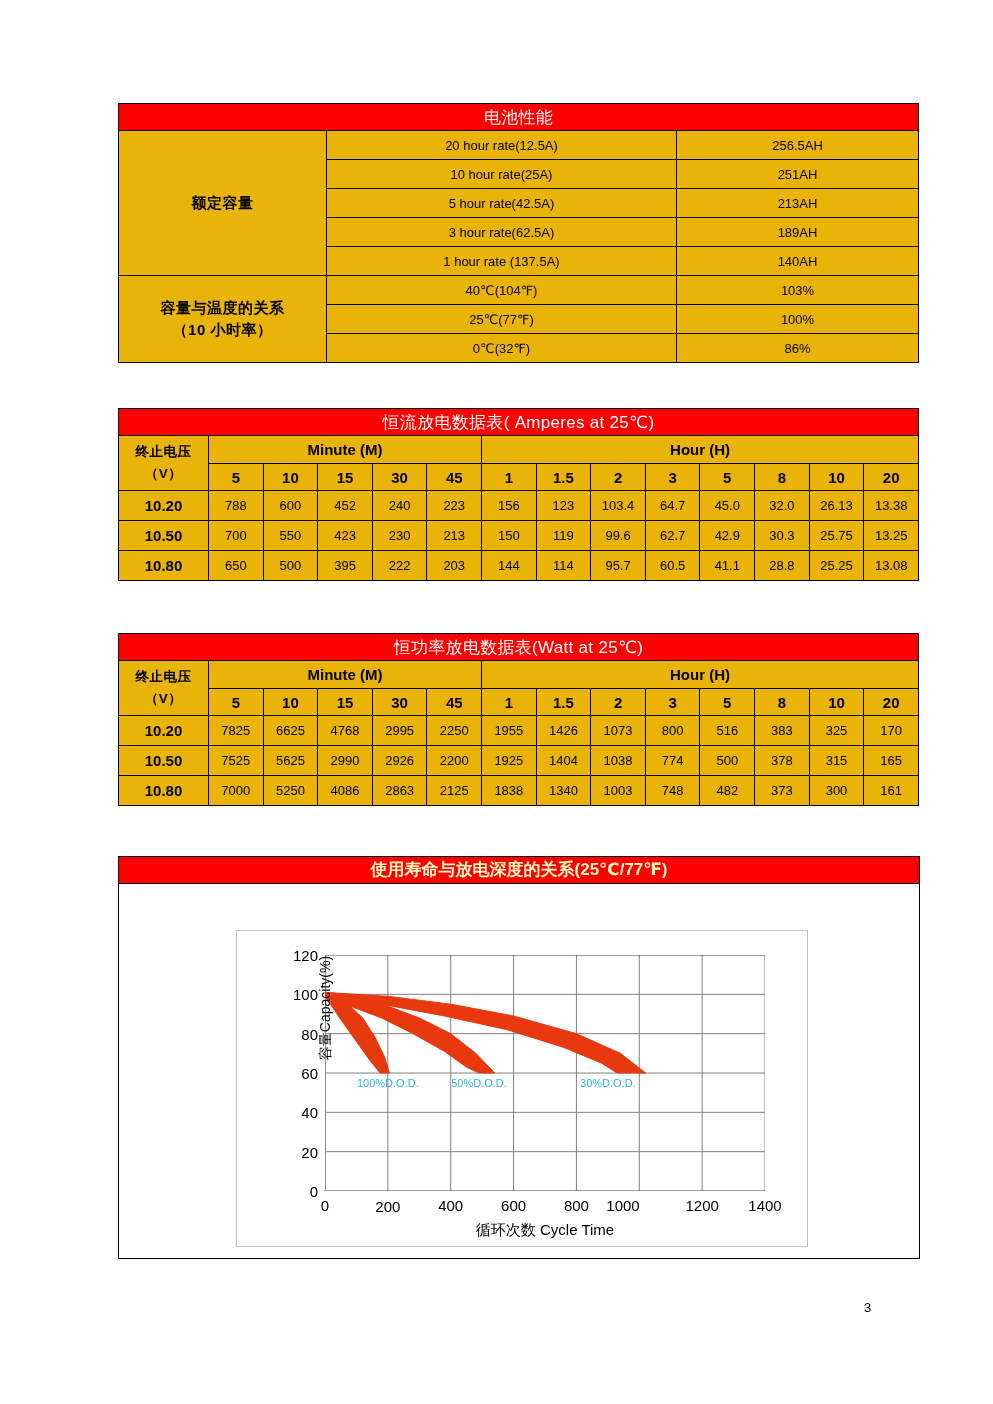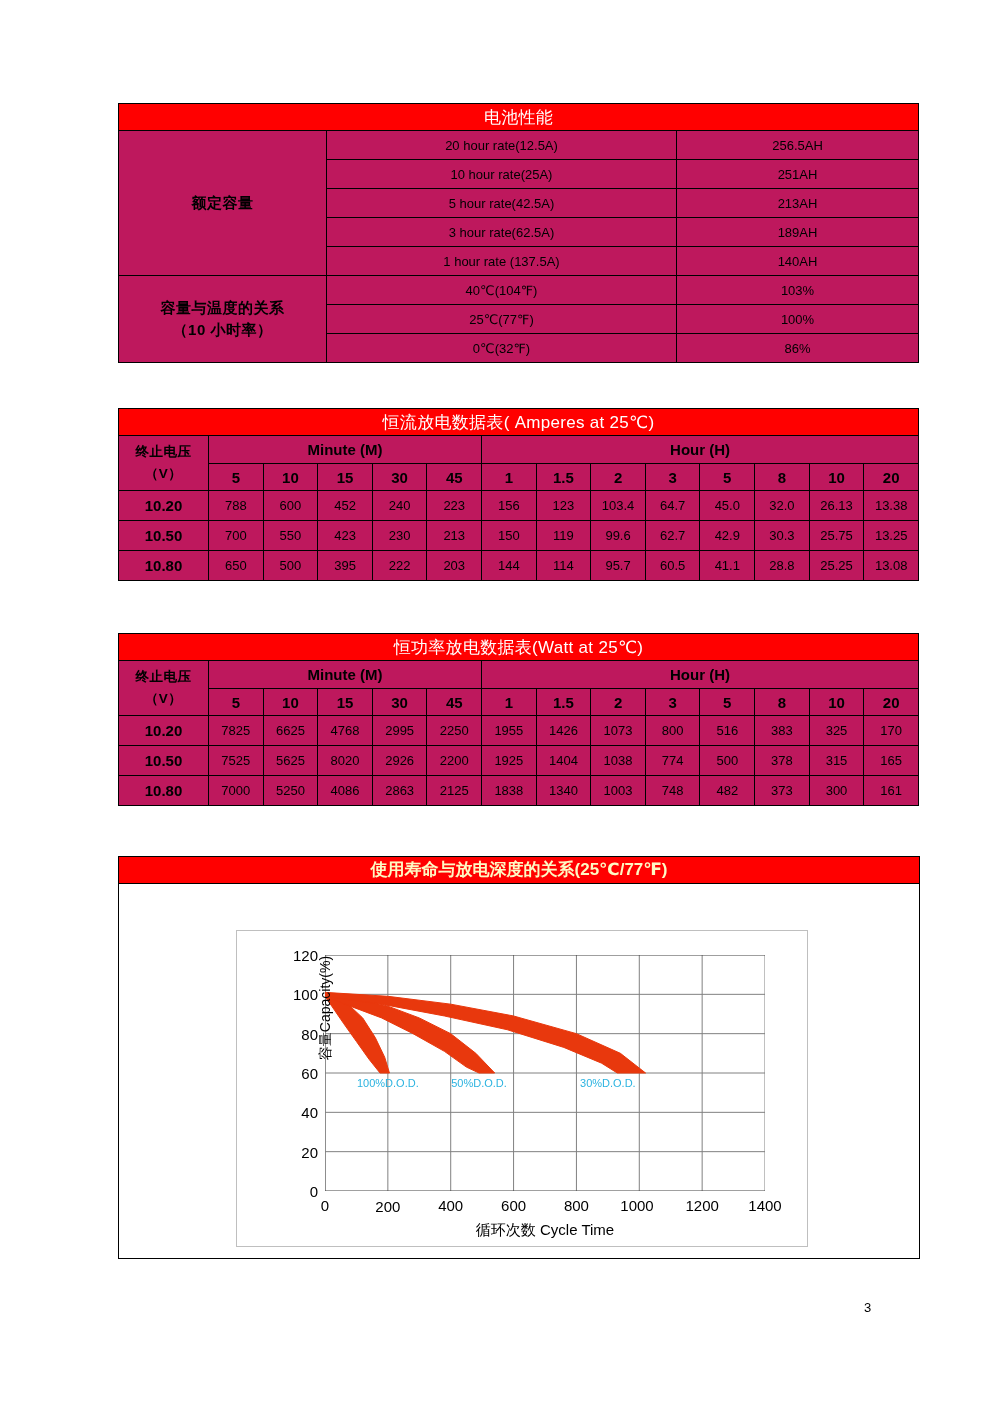--- a/index.html
+++ b/index.html
@@ -21,21 +21,21 @@
     left: 0; top: 0;
     width: 993px;
     height: 1404px;
   }
 
   
   .spec-table {
     position: absolute;
     border-collapse: collapse;
     table-layout: fixed;
-    background: #be185d;
+    background: #eab308;
   }
   .spec-table td, .spec-table th {
     border: 1px solid #000;
     text-align: center;
     vertical-align: middle;
     font-weight: normal;
     padding: 0;
   }
   .title-bar {
     background: #FF0000;
@@ -397,21 +397,21 @@
           <td class="num">800</td>
           <td class="num">516</td>
           <td class="num">383</td>
           <td class="num">325</td>
           <td class="num">170</td>
         </tr>
         <tr>
           <td class="volt">10.50</td>
           <td class="num">7525</td>
           <td class="num">5625</td>
-          <td class="num">8020</td>
+          <td class="num">2990</td>
           <td class="num">2926</td>
           <td class="num">2200</td>
           <td class="num">1925</td>
           <td class="num">1404</td>
           <td class="num">1038</td>
           <td class="num">774</td>
           <td class="num">500</td>
           <td class="num">378</td>
           <td class="num">315</td>
           <td class="num">165</td>
@@ -471,21 +471,21 @@
             <div class="ytick" style="top: 157.333px;">40</div>
             <div class="ytick" style="top: 118px;">60</div>
             <div class="ytick" style="top: 78.6667px;">80</div>
             <div class="ytick" style="top: 39.3333px;">100</div>
             <div class="ytick" style="top: 0px;">120</div>
             <div class="xtick" style="left: 0px;">0</div>
             <div class="xtick" style="left: 62.8571px; margin-top: 8px;">200</div>
             <div class="xtick" style="left: 125.714px;">400</div>
             <div class="xtick" style="left: 188.571px;">600</div>
             <div class="xtick" style="left: 251.429px;">800</div>
-            <div class="xtick" style="left: 312px;">1000</div>
+            <div class="xtick" style="left: 298px;">1000</div>
             <div class="xtick" style="left: 377.143px;">1200</div>
             <div class="xtick" style="left: 440px;">1400</div>
             <div class="dod-label" style="left: 62.8571px; top: 127.833px; color: rgb(43, 179, 224);">100%D.O.D.</div>
             <div class="dod-label" style="left: 154px; top: 127.833px; color: rgb(43, 179, 224);">50%D.O.D.</div>
             <div class="dod-label" style="left: 282.857px; top: 127.833px; color: rgb(43, 179, 224);">30%D.O.D.</div>
           </div>
       </div>
     </div>
   </div>
 

